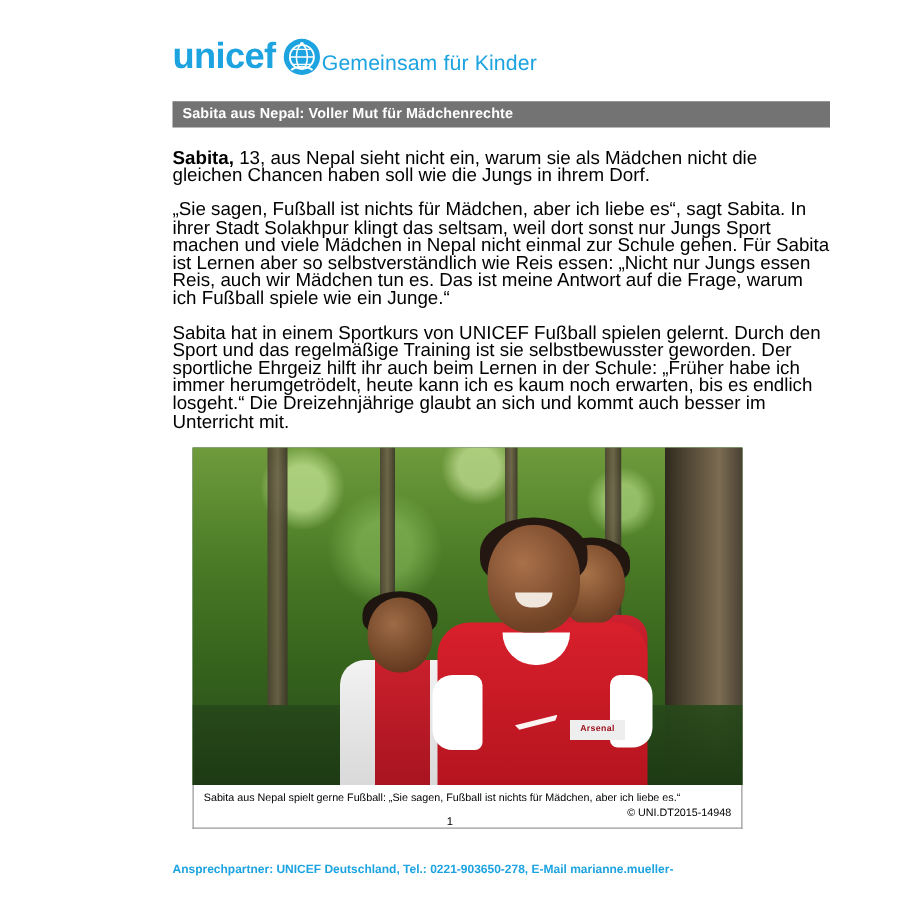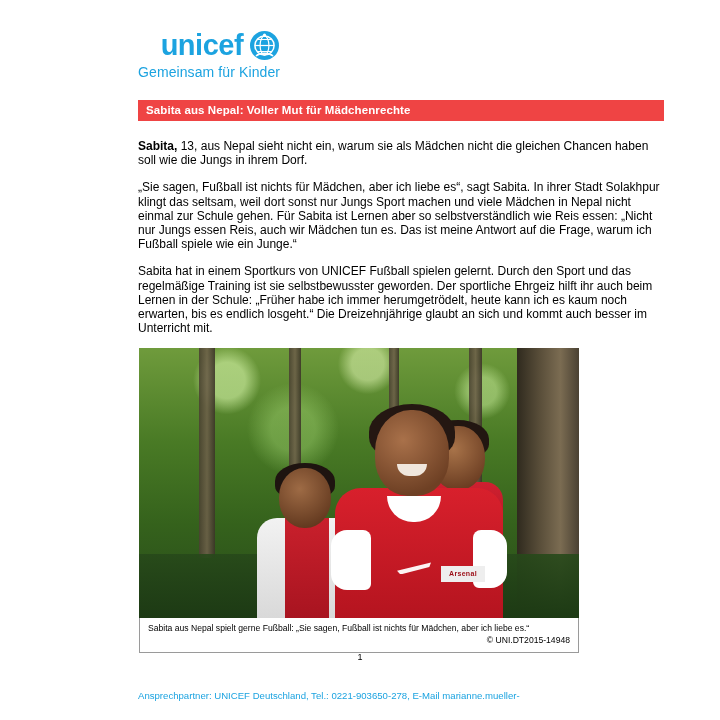--- a/index.html
+++ b/index.html
@@ -32,21 +32,21 @@
   .doc-title {
     color: #1ca3e0;
     font-size: 21px;
     font-weight: bold;
     letter-spacing: 0.4px;
     margin-top: 10px;
     white-space: nowrap;
   }
   .logo-block {
     display: flex;
-    flex-direction: column;
+    flex-direction: row;
     align-items: flex-end;
     margin-top: 2px;
   }
   .logo-row {
     display: flex;
     align-items: center;
   }
   .logo-word {
     color: #1ca3e0;
     font-size: 29px;
@@ -54,51 +54,51 @@
     letter-spacing: -0.5px;
     line-height: 1;
   }
   .logo-mark {
     margin-left: 6px;
     width: 31px;
     height: 31px;
   }
   .logo-tagline {
     color: #1ca3e0;
-    font-size: 14px;
+    font-size: 17px;
     margin-top: 3px;
     letter-spacing: 0.1px;
   }
   
   .band {
     margin: 20px 56px 0 138px;
-    background: #ef4444;
+    background: #737373;
     color: #ffffff;
     font-size: 11.5px;
     font-weight: bold;
     padding: 4px 8px 5px 8px;
     box-sizing: border-box;
     letter-spacing: 0.1px;
   }
   
   .content {
     margin: 0 56px 0 138px;
     padding-top: 18px;
   }
   .para {
-    font-size: 12px;
+    font-size: 15px;
     line-height: 14.2px;
     color: #000000;
     margin: 0 0 13px 0;
     text-align: left;
   }
   .para b { font-weight: bold; }
   
   .figure {
-    margin: 5px 0 0 1px;
+    margin: 5px 0 0 16px;
     width: 100%;
   }
   .photo {
     position: relative;
     width: 440px;
     height: 270px;
     overflow: hidden;
     background: #1f4a12;
   }
   .photo .bg {
@@ -262,21 +262,21 @@
     font-size: 9px;
     color: #000;
   }
   .footer {
     position: absolute;
     left: 138px;
     right: 56px;
     bottom: 18px;
     color: #1ca3e0;
     font-size: 9.6px;
-    font-weight: normal;
+    font-weight: bold;
     line-height: 13px;
   }
 </style>
 </head>
 <body>
 
 <div class="page">
 
   <div class="header">
     <div class="logo-block">

